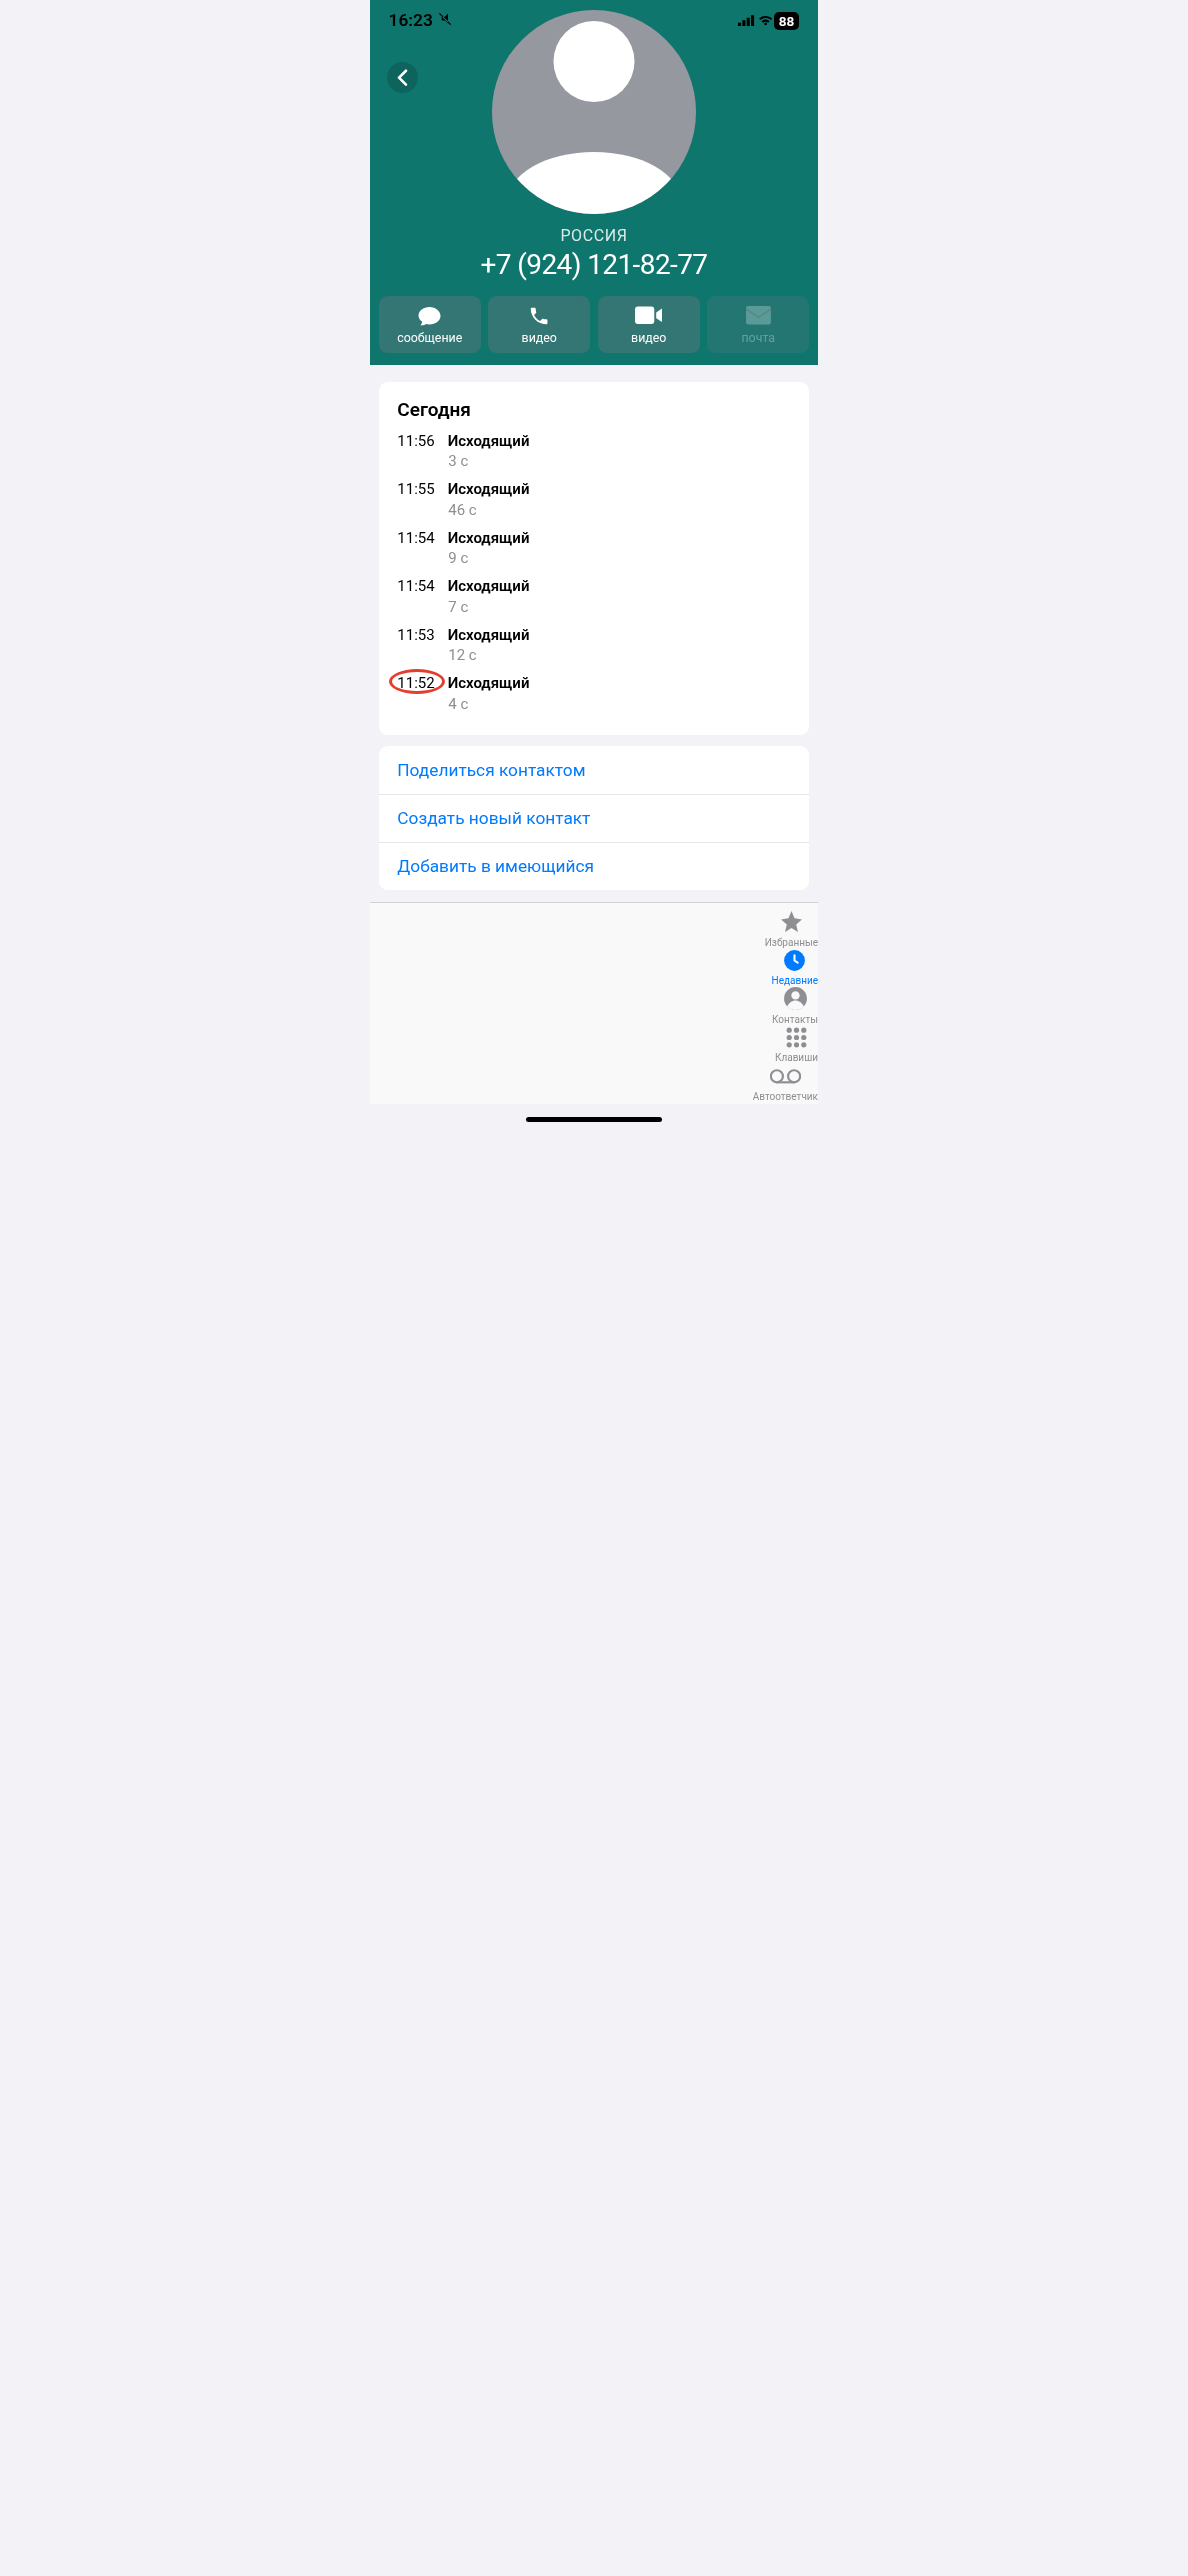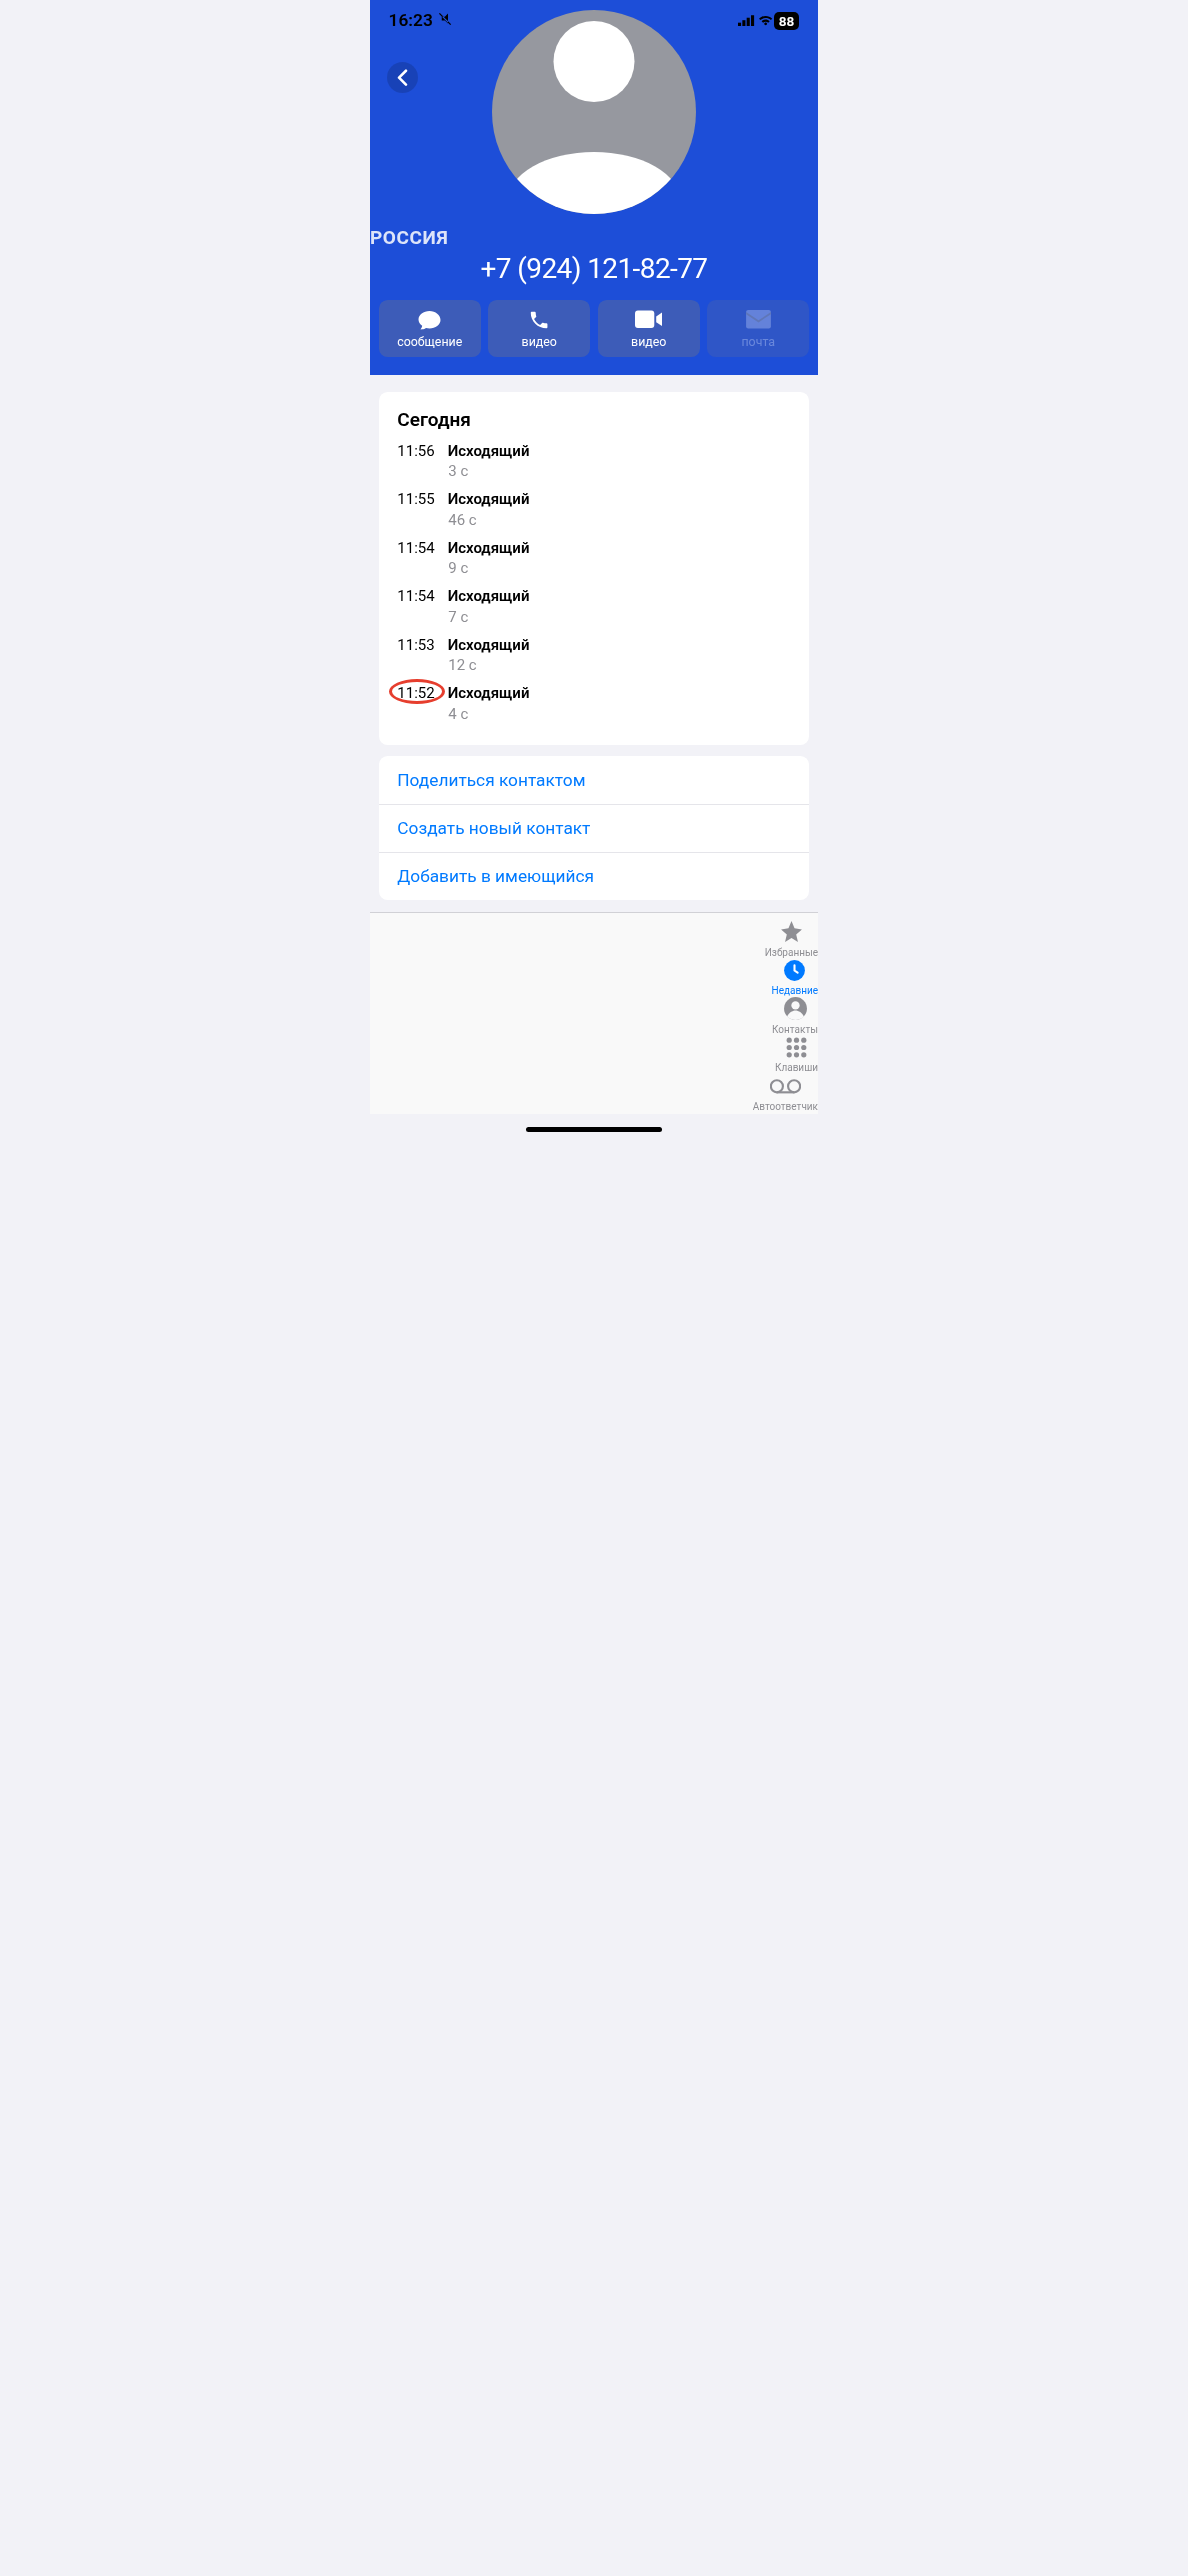--- a/index.html
+++ b/index.html
@@ -4,23 +4,23 @@
 <style>
   * { margin: 0; padding: 0; box-sizing: border-box; }
   body {
     font-family: -apple-system, BlinkMacSystemFont, "Segoe UI", Roboto, Helvetica, Arial, sans-serif;
     background: #f2f2f7;
     width: 448px;
     margin: 0 auto;
     color: #000;
   }
   .header-section {
-    background: #1d4ed8;
+    background: #0f766e;
     position: relative;
-    padding-bottom: 18px;
+    padding-bottom: 12px;
   }
   .status-bar {
     display: flex;
     justify-content: space-between;
     align-items: center;
     padding: 10px 18.6px 5px 18.6px;
     font-size: 17.3px;
     font-weight: 600;
     color: #000;
   }
@@ -62,23 +62,24 @@
     width: 173px;
     height: 99px;
     background: #fff;
     border-radius: 50%;
     position: absolute;
     left: 50%;
     bottom: -37px;
     transform: translateX(-50%);
   }
   .country-label {
+    text-align: center;
     color: rgba(255,255,255,0.85);
-    font-size: 19px;
-    font-weight: 700;
+    font-size: 16px;
+    font-weight: 400;
     letter-spacing: 0.6px;
     margin-top: 12.4px;
   }
   .phone-number {
     text-align: center;
     color: #fff;
     font-size: 28px;
     font-weight: 400;
     margin: 2.5px 0 15px;
     letter-spacing: -0.6px;

